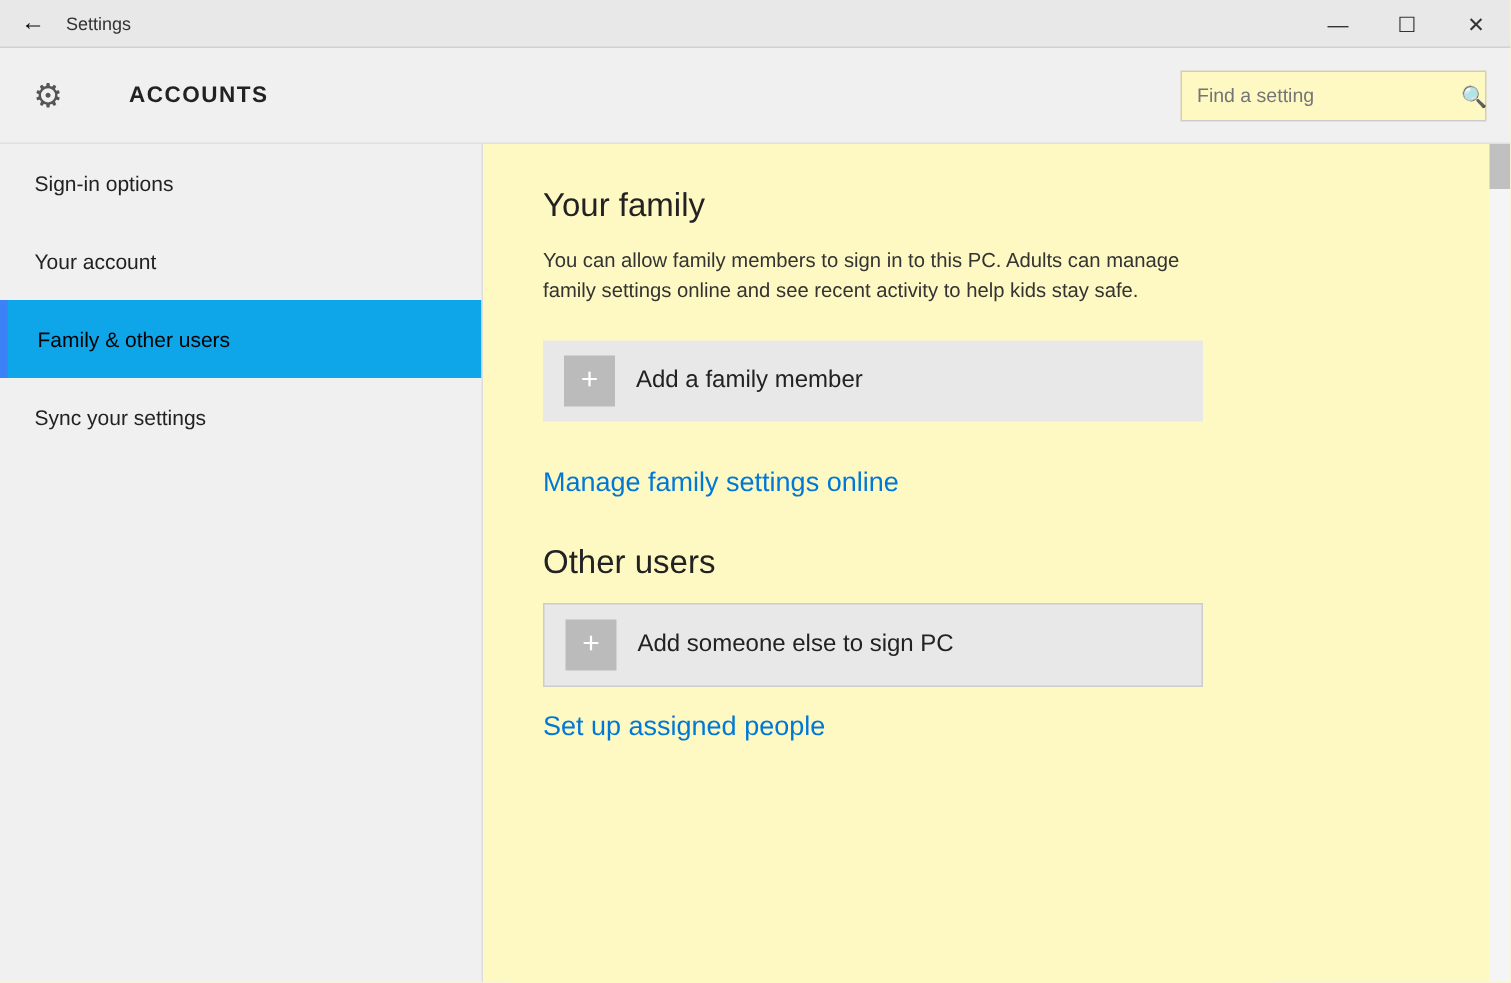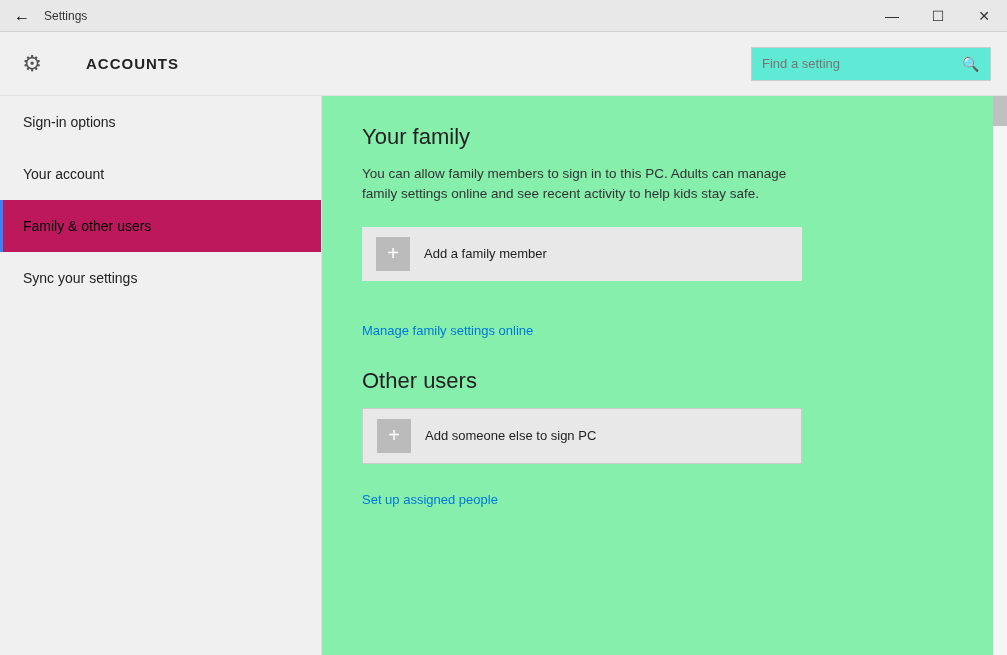--- a/index.html
+++ b/index.html
@@ -98,23 +98,23 @@
       font-weight: 700;
       letter-spacing: 1px;
       color: #222;
       text-transform: uppercase;
       margin-left: 24px;
     }
 
     .search-box {
       display: flex;
       align-items: center;
-      background: #5eead4;
+      background: #fef9c3;
       border: 1px solid #ccc;
-      width: 240px;
+      width: 204px;
       height: 34px;
       padding: 0 10px;
     }
 
     .search-box input {
       border: none;
       outline: none;
       flex: 1;
       font-size: 13px;
       color: #555;
@@ -142,29 +142,29 @@
 
     .sidebar-item {
       padding: 18px 20px;
       cursor: pointer;
       font-size: 14px;
       color: #222;
       border-left: 3px solid transparent;
     }
 
     .sidebar-item.active {
-      background: #be185d;
-      border-left: 3px solid #3b82f6;
+      background: #0ea5e9;
+      border-left: 5px solid #3b82f6;
       color: #000;
     }
 
     
     .content {
       flex: 1;
-      background: #86efac;
+      background: #fef9c3;
       overflow-y: auto;
       padding: 28px 40px 28px 40px;
       position: relative;
     }
 
     .scrollbar {
       position: absolute;
       right: 0;
       top: 0;
       width: 14px;
@@ -213,31 +213,31 @@
       background: #bbb;
       display: flex;
       align-items: center;
       justify-content: center;
       color: white;
       font-size: 20px;
       flex-shrink: 0;
     }
 
     .add-button-label {
-      font-size: 13px;
+      font-size: 16px;
       color: #222;
     }
 
     .link-text {
       color: #0078d7;
-      font-size: 13px;
+      font-size: 18px;
       cursor: pointer;
       text-decoration: none;
       display: inline-block;
-      margin-top: 14px;
+      margin-top: 2px;
       margin-bottom: 30px;
     }
 
     .add-button-large {
       display: flex;
       align-items: center;
       gap: 14px;
       padding: 10px 14px;
       background: #e8e8e8;
       border: 1px solid #ccc;

